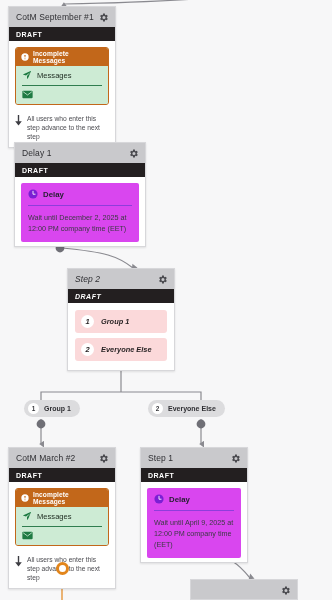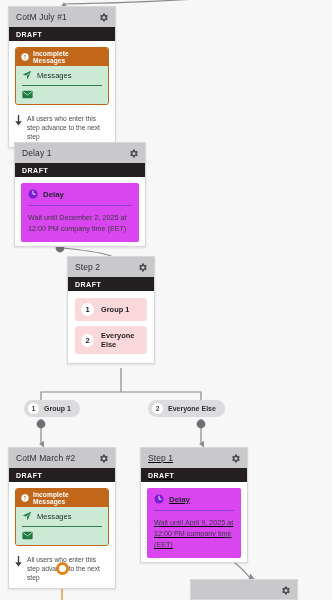--- a/index.html
+++ b/index.html
@@ -278,21 +278,21 @@
     <path d="M 201 552 C 232 556 240 566 250 578" fill="none" stroke="#8a8a90" stroke-width="1.2" marker-end="url(#arrowGray)"></path>
     <circle cx="199" cy="552" r="4.4" fill="#6f6f76"></circle>
 
     <line x1="62" y1="562" x2="62" y2="600" stroke="#e2851b" stroke-width="1.2"></line>
   </svg>
 
   <div style="position:absolute;left:56px;top:562px;width:13px;height:13px;border-radius:50%;background:#ffffff;border:3px solid #e2851b;box-sizing:border-box;z-index:5;"></div>
 
   <div class="node" style="left:8px; top:6px; width:108px;">
     <div class="node-header">
-      <div class="node-title">CotM July #1</div>
+      <div class="node-title">CotM September #1</div>
       <svg class="gear" viewBox="0 0 24 24" fill="#4a4a4f">
         <path d="M19.4 13a7.6 7.6 0 0 0 0-2l2-1.6-2-3.4-2.4 1a7.6 7.6 0 0 0-1.7-1L15 3.4h-4l-.3 2.6a7.6 7.6 0 0 0-1.7 1l-2.4-1-2 3.4L6.6 11a7.6 7.6 0 0 0 0 2l-2 1.6 2 3.4 2.4-1c.5.4 1.1.8 1.7 1l.3 2.6h4l.3-2.6c.6-.2 1.2-.6 1.7-1l2.4 1 2-3.4-2-1.6zM13 15.4A3.4 3.4 0 1 1 13 8.6a3.4 3.4 0 0 1 0 6.8z"></path>
       </svg>
     </div>
     <div class="node-status">
       <span>DRAFT</span>
     </div>
     <div class="node-body">
       <div class="msg-block">
         <div class="msg-head">
@@ -345,21 +345,21 @@
             <path d="M12 5.5v7h5" fill="none" stroke="#ffffff" stroke-width="2.1" stroke-linecap="round"></path>
           </svg>
           <span class="delay-label">Delay</span>
         </div>
         <div class="delay-rule"></div>
         <div class="delay-text">Wait until December 2, 2025 at 12:00 PM company time (EET)</div>
       </div>
     </div>
   </div>
 
-  <div class="node" style="left:67px; top:256px; width:88px;">
+  <div class="node" style="left:67px; top:268px; width:108px;font-style:italic;">
     <div class="node-header">
       <div class="node-title">Step 2</div>
       <svg class="gear" viewBox="0 0 24 24" fill="#4a4a4f">
         <path d="M19.4 13a7.6 7.6 0 0 0 0-2l2-1.6-2-3.4-2.4 1a7.6 7.6 0 0 0-1.7-1L15 3.4h-4l-.3 2.6a7.6 7.6 0 0 0-1.7 1l-2.4-1-2 3.4L6.6 11a7.6 7.6 0 0 0 0 2l-2 1.6 2 3.4 2.4-1c.5.4 1.1.8 1.7 1l.3 2.6h4l.3-2.6c.6-.2 1.2-.6 1.7-1l2.4 1 2-3.4-2-1.6zM13 15.4A3.4 3.4 0 1 1 13 8.6a3.4 3.4 0 0 1 0 6.8z"></path>
       </svg>
     </div>
     <div class="node-status">
       <span>DRAFT</span>
     </div>
     <div class="node-body" style="padding:7px 7px 9px 7px;">
@@ -420,21 +420,21 @@
     </div>
     <div class="node-footer">
       <svg class="arrow-down-icon" viewBox="0 0 12 16" fill="#3c3c42">
         <rect x="5" y="0" width="2" height="10"></rect>
         <path d="M1.2 9 L10.8 9 L6 15.4 Z"></path>
       </svg>
       <div class="node-footer-text">All users who enter this step advance to the next step</div>
     </div>
   </div>
 
-  <div class="node" style="left:140px; top:447px; width:108px;text-decoration:underline;">
+  <div class="node" style="left:140px; top:447px; width:108px;">
     <div class="node-header">
       <div class="node-title">Step 1</div>
       <svg class="gear" viewBox="0 0 24 24" fill="#4a4a4f">
         <path d="M19.4 13a7.6 7.6 0 0 0 0-2l2-1.6-2-3.4-2.4 1a7.6 7.6 0 0 0-1.7-1L15 3.4h-4l-.3 2.6a7.6 7.6 0 0 0-1.7 1l-2.4-1-2 3.4L6.6 11a7.6 7.6 0 0 0 0 2l-2 1.6 2 3.4 2.4-1c.5.4 1.1.8 1.7 1l.3 2.6h4l.3-2.6c.6-.2 1.2-.6 1.7-1l2.4 1 2-3.4-2-1.6zM13 15.4A3.4 3.4 0 1 1 13 8.6a3.4 3.4 0 0 1 0 6.8z"></path>
       </svg>
     </div>
     <div class="node-status">
       <span>DRAFT</span>
     </div>
     <div class="node-body">

